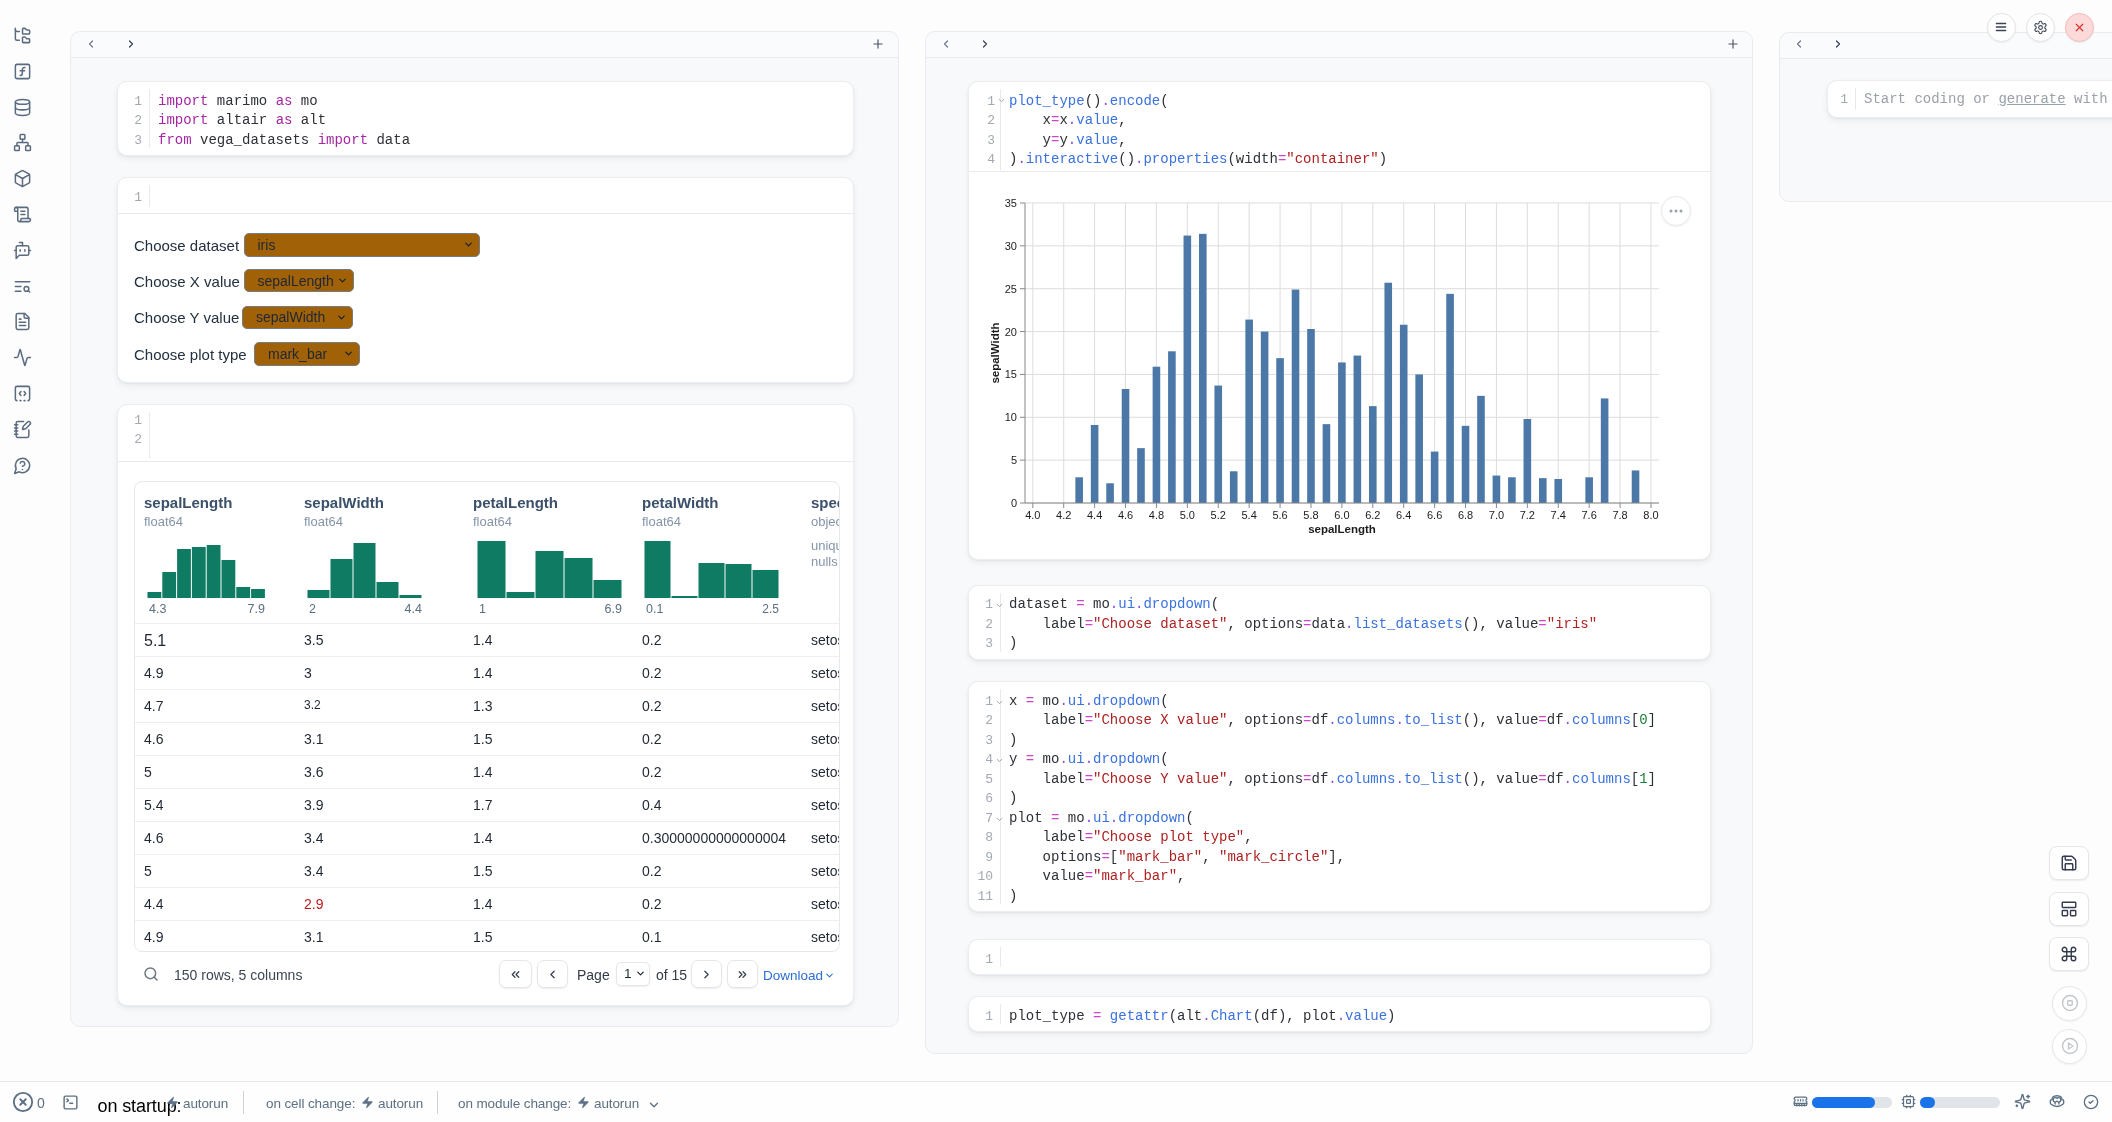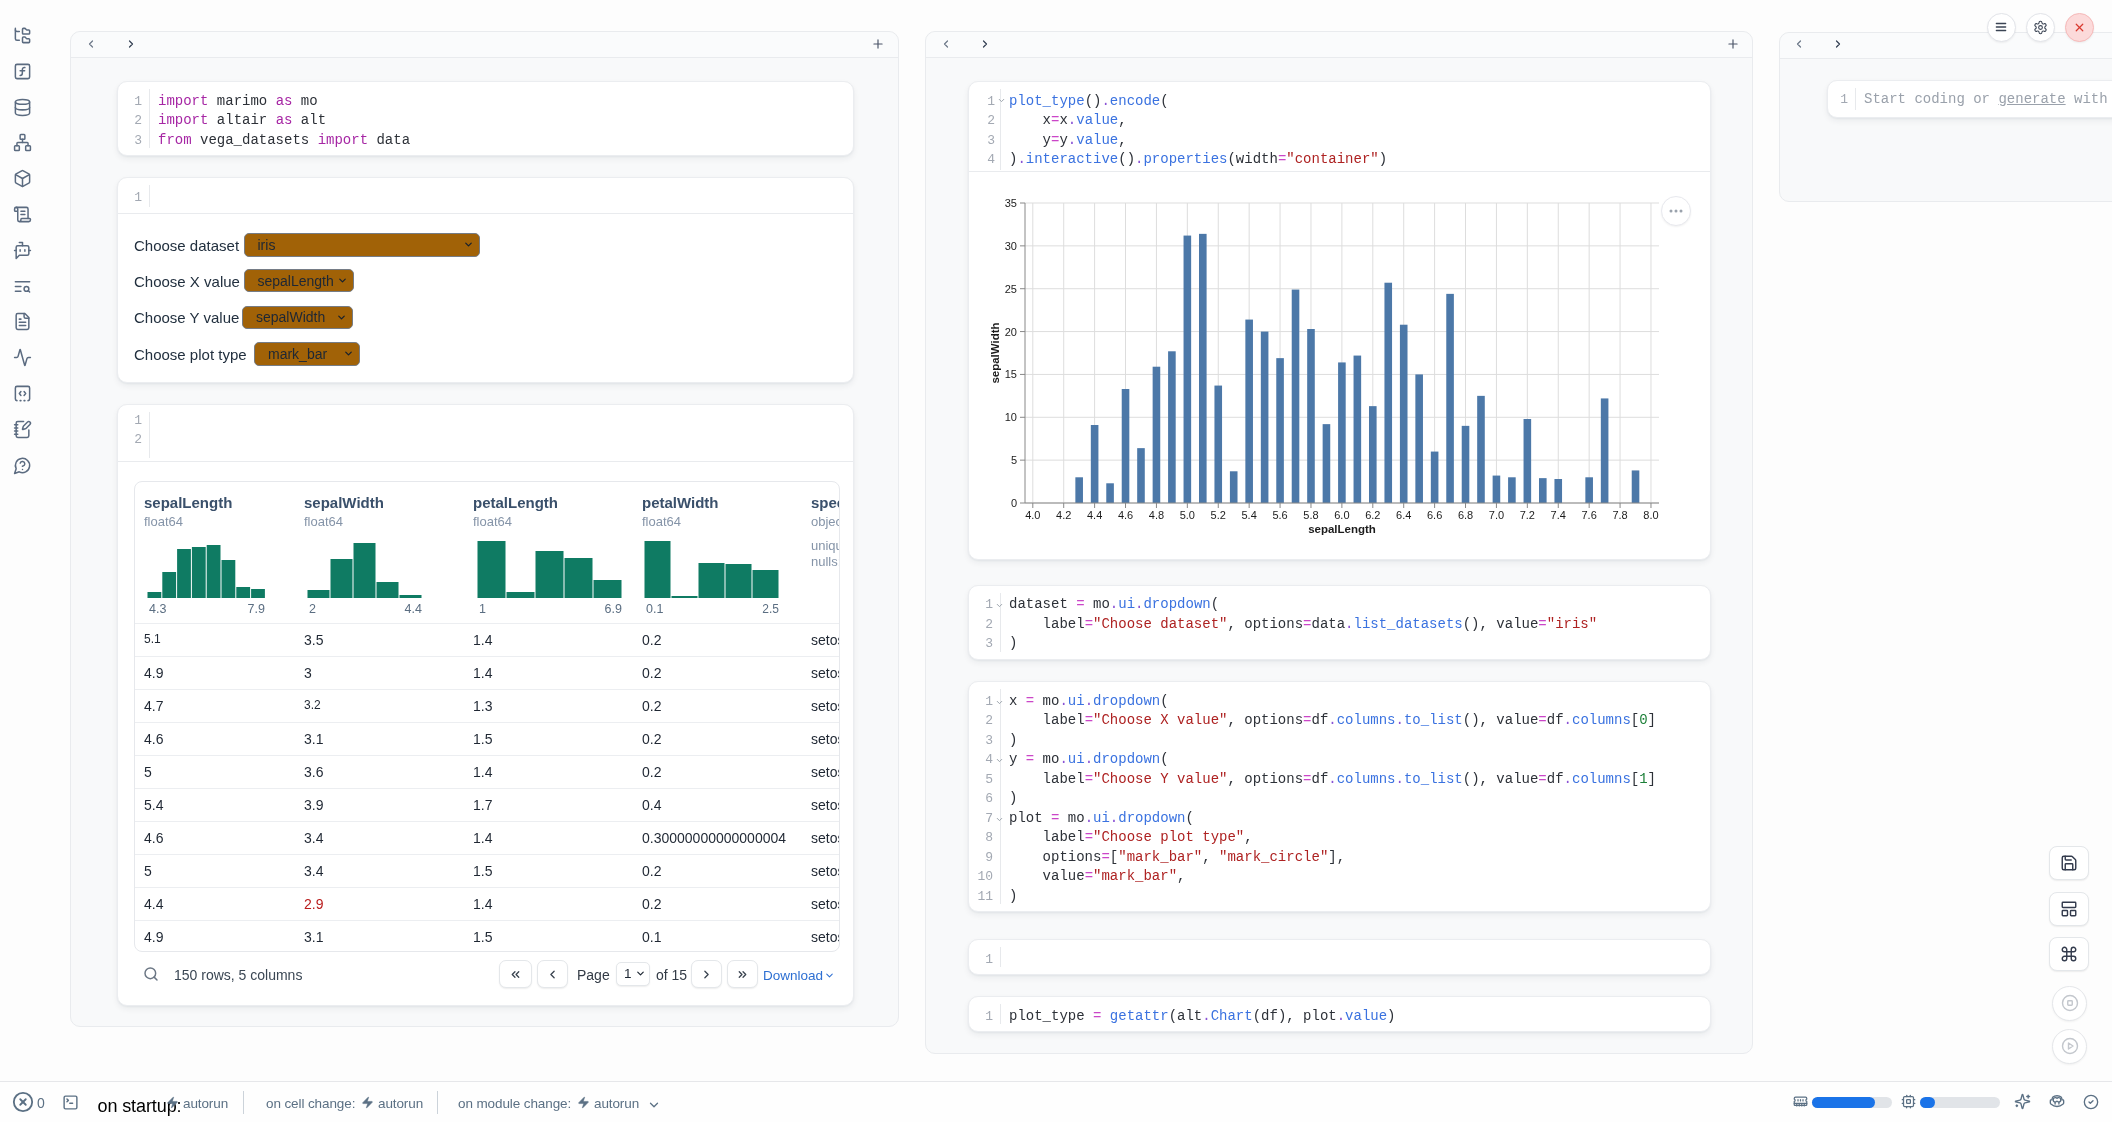--- a/index.html
+++ b/index.html
@@ -240,21 +240,21 @@
       <div class="abs" style="left:12px;top:120px;width:118px;text-align:right;font-size:12.5px;color:#5b6e82">7.9</div>
       <div class="abs" style="left:174px;top:120px;font-size:12.5px;color:#5b6e82">2</div>
       <div class="abs" style="left:172px;top:120px;width:115px;text-align:right;font-size:12.5px;color:#5b6e82">4.4</div>
       <div class="abs" style="left:344px;top:120px;font-size:12.5px;color:#5b6e82">1</div>
       <div class="abs" style="left:342px;top:120px;width:145px;text-align:right;font-size:12.5px;color:#5b6e82">6.9</div>
       <div class="abs" style="left:511px;top:120px;font-size:12.5px;color:#5b6e82">0.1</div>
       <div class="abs" style="left:509px;top:120px;width:135px;text-align:right;font-size:12px;color:#5b6e82">2.5</div>
       <div class="abs" style="left:676px;top:56px;font-size:13px;color:#8594a8">unique</div>
       <div class="abs" style="left:676px;top:72px;font-size:13px;color:#8594a8">nulls:</div>
       <div class="abs" style="left:0;top:140.5px;width:706px;height:1px;background:#eceef1"></div>
-      <div class="abs" style="left:9px;top:149.5px;font-size:12px;color:#1f2733;white-space:nowrap">5.1</div>
+      <div class="abs" style="left:9px;top:149.5px;font-size:16px;color:#1f2733;white-space:nowrap">5.1</div>
       <div class="abs" style="left:169px;top:149.5px;font-size:14px;color:#1f2733;white-space:nowrap">3.5</div>
       <div class="abs" style="left:338px;top:149.5px;font-size:14px;color:#1f2733;white-space:nowrap">1.4</div>
       <div class="abs" style="left:507px;top:149.5px;font-size:14px;color:#1f2733;white-space:nowrap">0.2</div>
       <div class="abs" style="left:676px;top:149.5px;font-size:14px;color:#1f2733;white-space:nowrap">setosa</div>
       <div class="abs" style="left:0;top:173.5px;width:706px;height:1px;background:#eceef1"></div>
       <div class="abs" style="left:9px;top:182.5px;font-size:14px;color:#1f2733;white-space:nowrap">4.9</div>
       <div class="abs" style="left:169px;top:182.5px;font-size:14px;color:#1f2733;white-space:nowrap">3</div>
       <div class="abs" style="left:338px;top:182.5px;font-size:14px;color:#1f2733;white-space:nowrap">1.4</div>
       <div class="abs" style="left:507px;top:182.5px;font-size:14px;color:#1f2733;white-space:nowrap">0.2</div>
       <div class="abs" style="left:676px;top:182.5px;font-size:14px;color:#1f2733;white-space:nowrap">setosa</div>

